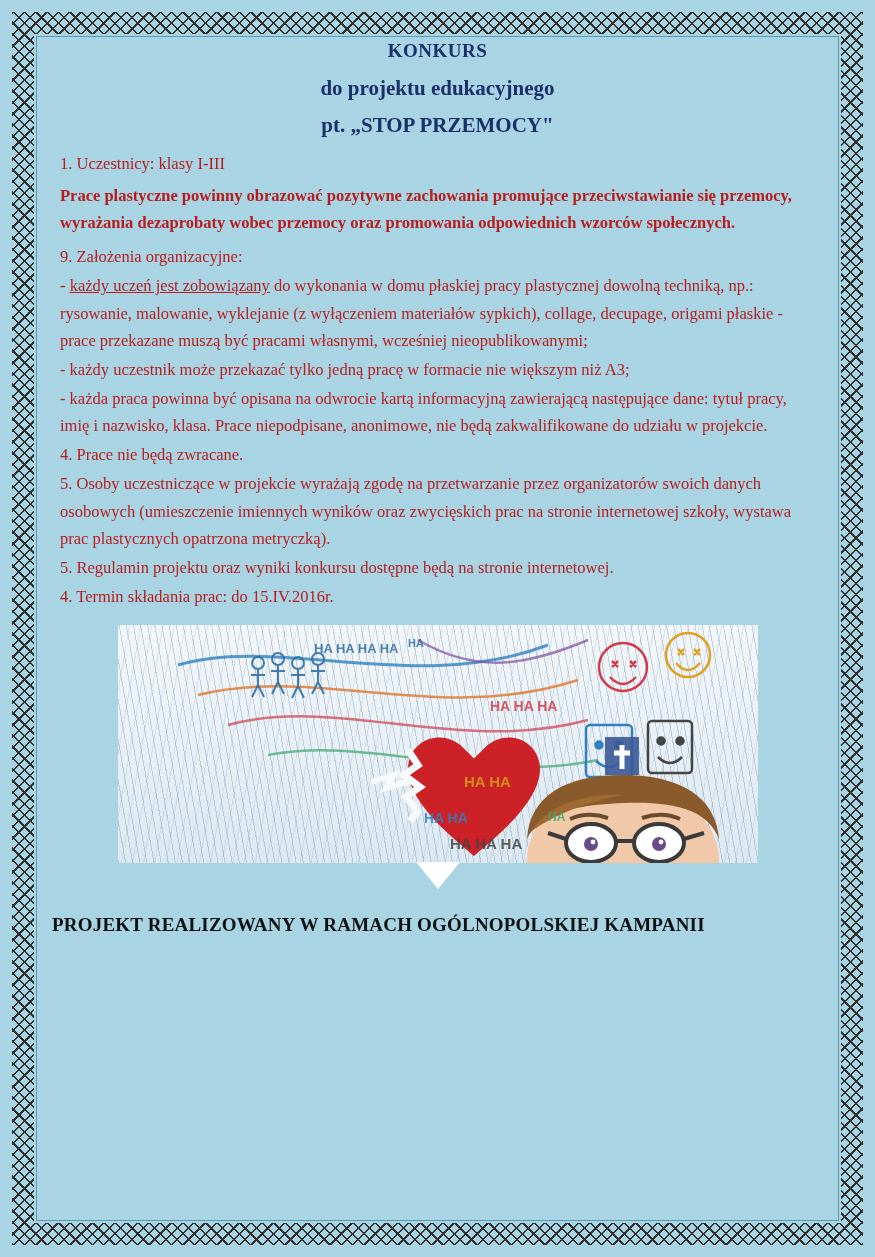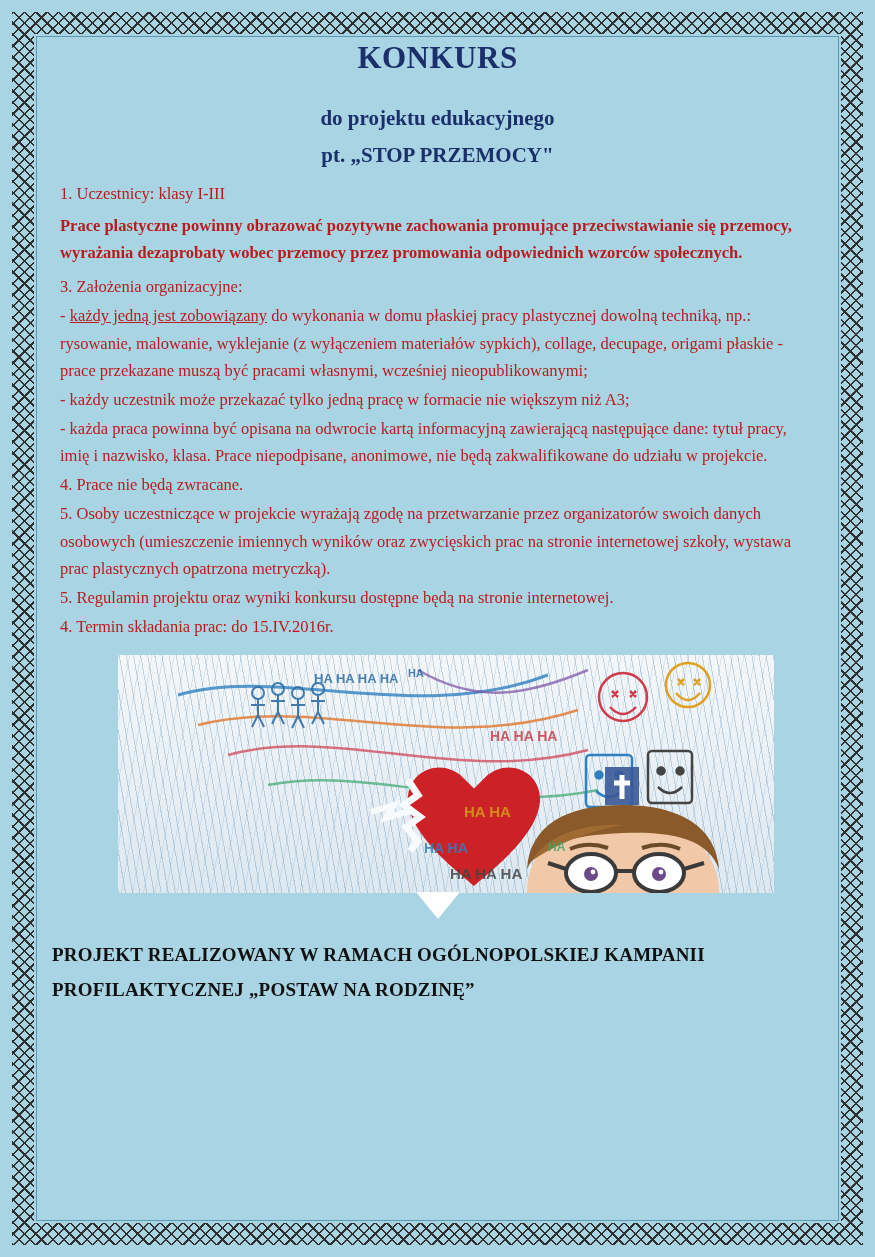--- a/index.html
+++ b/index.html
@@ -67,23 +67,23 @@
     bottom: 44px;
     box-sizing: border-box;
   }
 
   .title-block {
     text-align: center;
     color: #1b2f6b;
     font-weight: bold;
   }
   .title-1 {
-    font-size: 31px;
+    font-size: 19px;
     letter-spacing: 0.5px;
-    margin-bottom: 30px;
+    margin-bottom: 14px;
   }
   .title-2 {
     font-size: 21px;
     margin-bottom: 12px;
   }
   .title-3 {
     font-size: 21px;
     margin-bottom: 12px;
   }
 
@@ -110,21 +110,20 @@
     width: 640px;
     position: relative;
   }
   .poster-img {
     width: 640px;
     height: 238px;
     position: relative;
     overflow: hidden;
     background: #8b5cf6;
     border: 0;
-    padding-left: 16px;
   }
 
   
   .scribble-bg {
     position: absolute;
     inset: 0;
     background:
       repeating-linear-gradient(80deg, rgba(70,130,180,0.30) 0px, rgba(70,130,180,0.30) 1px, rgba(255,255,255,0) 1px, rgba(255,255,255,0) 7px),
       repeating-linear-gradient(100deg, rgba(100,150,190,0.18) 0px, rgba(100,150,190,0.18) 1px, rgba(255,255,255,0) 1px, rgba(255,255,255,0) 11px),
       linear-gradient(180deg, #f4f7f9 0%, #e7eef4 60%, #dde8f0 100%);
@@ -163,23 +162,23 @@
   <div class="content">
 
     <div class="title-block">
       <div class="title-1">KONKURS</div>
       <div class="title-2">do projektu edukacyjnego</div>
       <div class="title-3">pt. „STOP PRZEMOCY"</div>
     </div>
 
     <div class="body-text">
       <p>1. Uczestnicy: klasy I-III</p>
-      <p class="bold-para">Prace plastyczne powinny obrazować pozytywne zachowania promujące przeciwstawianie się przemocy, wyrażania dezaprobaty wobec przemocy przez promowania odpowiednich wzorców społecznych.</p>
-      <p>3. Założenia organizacyjne:</p>
-      <p><span>- </span><span class="underline">każdy jedną jest zobowiązany</span><span> do wykonania w domu płaskiej pracy plastycznej dowolną techniką, np.: rysowanie, malowanie, wyklejanie (z wyłączeniem materiałów sypkich), collage, decupage, origami płaskie - prace przekazane muszą być pracami własnymi, wcześniej nieopublikowanymi;</span></p>
+      <p class="bold-para">Prace plastyczne powinny obrazować pozytywne zachowania promujące przeciwstawianie się przemocy, wyrażania dezaprobaty wobec przemocy oraz promowania odpowiednich wzorców społecznych.</p>
+      <p>9. Założenia organizacyjne:</p>
+      <p><span>- </span><span class="underline">każdy uczeń jest zobowiązany</span><span> do wykonania w domu płaskiej pracy plastycznej dowolną techniką, np.: rysowanie, malowanie, wyklejanie (z wyłączeniem materiałów sypkich), collage, decupage, origami płaskie - prace przekazane muszą być pracami własnymi, wcześniej nieopublikowanymi;</span></p>
       <p>- każdy uczestnik może przekazać tylko jedną pracę w formacie nie większym niż A3;</p>
       <p>- każda praca powinna być opisana na odwrocie kartą informacyjną zawierającą następujące dane: tytuł pracy, imię i nazwisko, klasa. Prace niepodpisane, anonimowe, nie będą zakwalifikowane do udziału w projekcie.</p>
       <p>4. Prace nie będą zwracane.</p>
       <p>5. Osoby uczestniczące w projekcie wyrażają zgodę na przetwarzanie przez organizatorów swoich danych osobowych (umieszczenie imiennych wyników oraz zwycięskich prac na stronie internetowej szkoły, wystawa prac plastycznych opatrzona metryczką).</p>
       <p>5. Regulamin projektu oraz wyniki konkursu dostępne będą na stronie internetowej.</p>
       <p>4. Termin składania prac: do 15.IV.2016r.</p>
     </div>
 
     <div class="image-wrap">
       <div class="poster-img">
@@ -261,17 +260,16 @@
             <text x="332" y="224" font-size="15" fill="#444444">HA  HA  HA</text>
             <text x="430" y="196" font-size="12" fill="#3aa66b">HA</text>
           </g>
         </svg>
       </div>
       <div class="tail"></div>
     </div>
 
     <div class="footer-block">
       <div>PROJEKT REALIZOWANY W RAMACH OGÓLNOPOLSKIEJ KAMPANII</div>
-      <div>PROFILAKTYCZNEJ „POSTAW NA RODZINĘ”</div>
     </div>
 
   </div>
 </div>
 
 </body></html>

